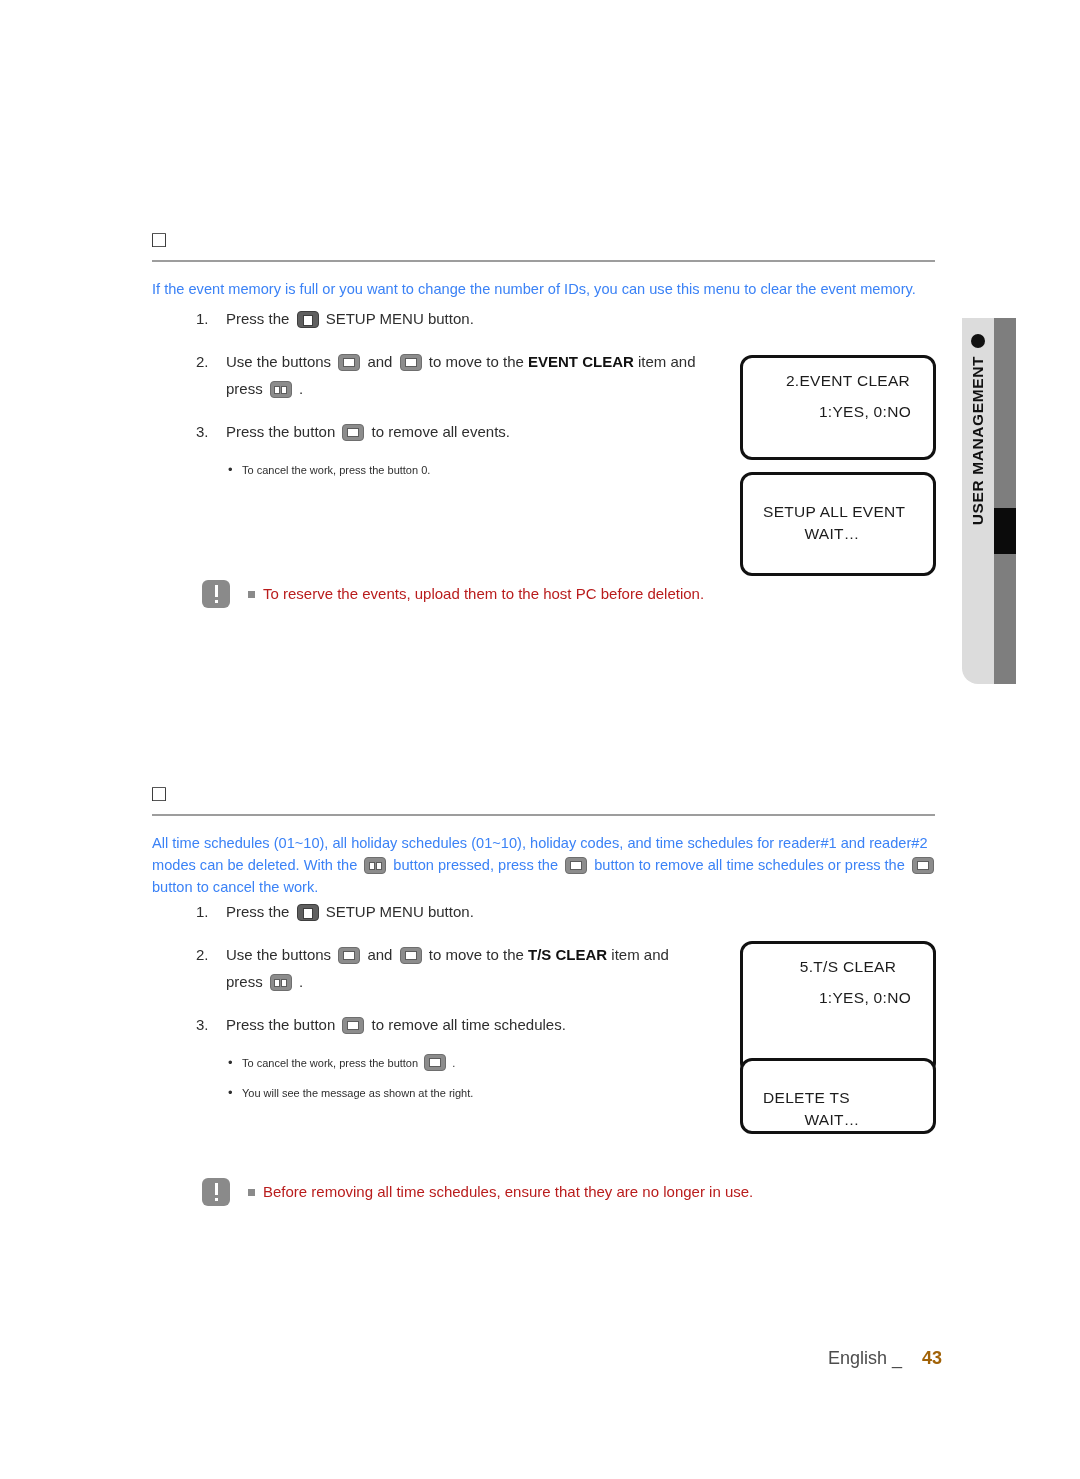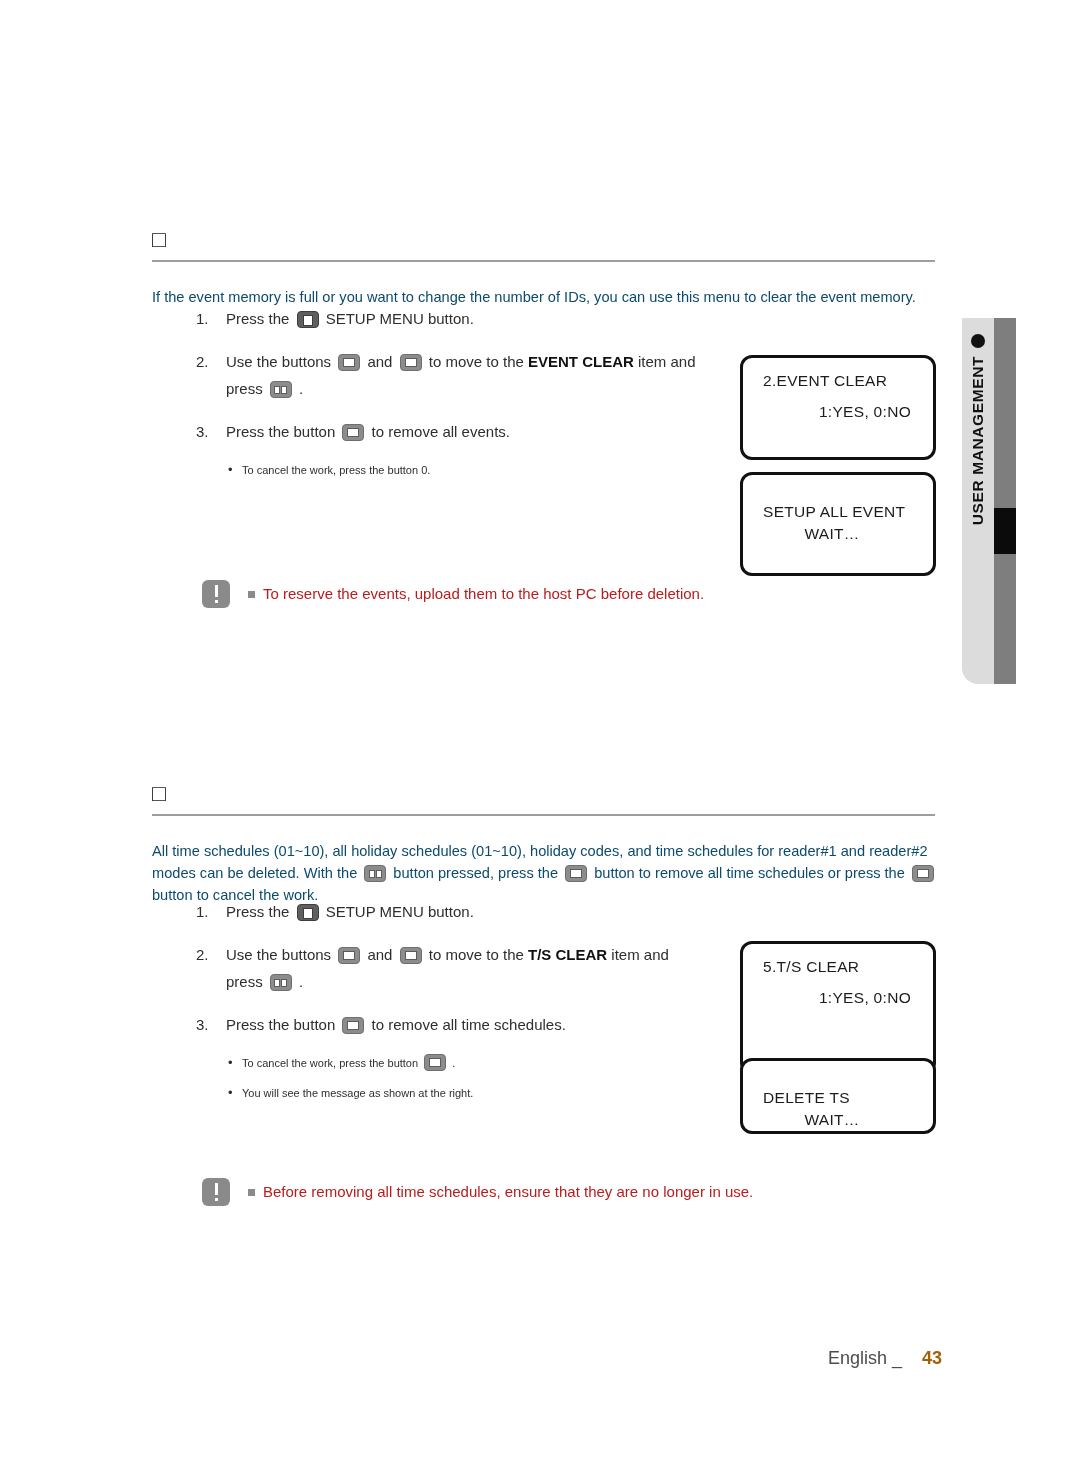--- a/index.html
+++ b/index.html
@@ -97,24 +97,24 @@
     display: inline-block;
   }
   .sec-rule {
     width: 783px;
     height: 2px;
     background: #9d9d9d;
     margin-top: 4px;
   }
 
   .sec-intro {
-    margin-top: 24px;
+    margin-top: 16px;
     font-size: 14.6px;
     line-height: 22px;
-    color: #0c4a6e;
+    color: #3b82f6;
     width: 790px;
   }
 
   
   .steps {
     position: absolute;
     left: 196px;
     width: 560px;
   }
   #steps-event { top: 305px; }
@@ -271,21 +271,21 @@
     box-sizing: border-box;
   }
   .lcd .l1, .lcd .l2 {
     position: absolute;
     left: 0;
     width: 100%;
     font-size: 15.5px;
     color: #1c1c1c;
     letter-spacing: 0.3px;
   }
-  .lcd .l1 { top: 14px; padding-left: 20px; text-align: left; box-sizing: border-box; }
+  .lcd .l1 { top: 14px; padding-left: 20px; text-align: center; box-sizing: border-box; }
   .lcd .l2 { top: 45px; padding-right: 22px; text-align: right; box-sizing: border-box; }
   .lcd.wait .l1 { top: 28px; padding-left: 20px; text-align: left; }
   .lcd.wait .l2 { top: 50px; padding-right: 12px; text-align: center; }
 
   #lcd-event-1 { left: 740px; top: 355px; height: 105px; }
   #lcd-event-2 { left: 740px; top: 472px; height: 104px; }
   #lcd-ts-1   { left: 740px; top: 941px; height: 134px; }
   #lcd-ts-2   { left: 740px; top: 1058px; height: 76px; }
 
   

